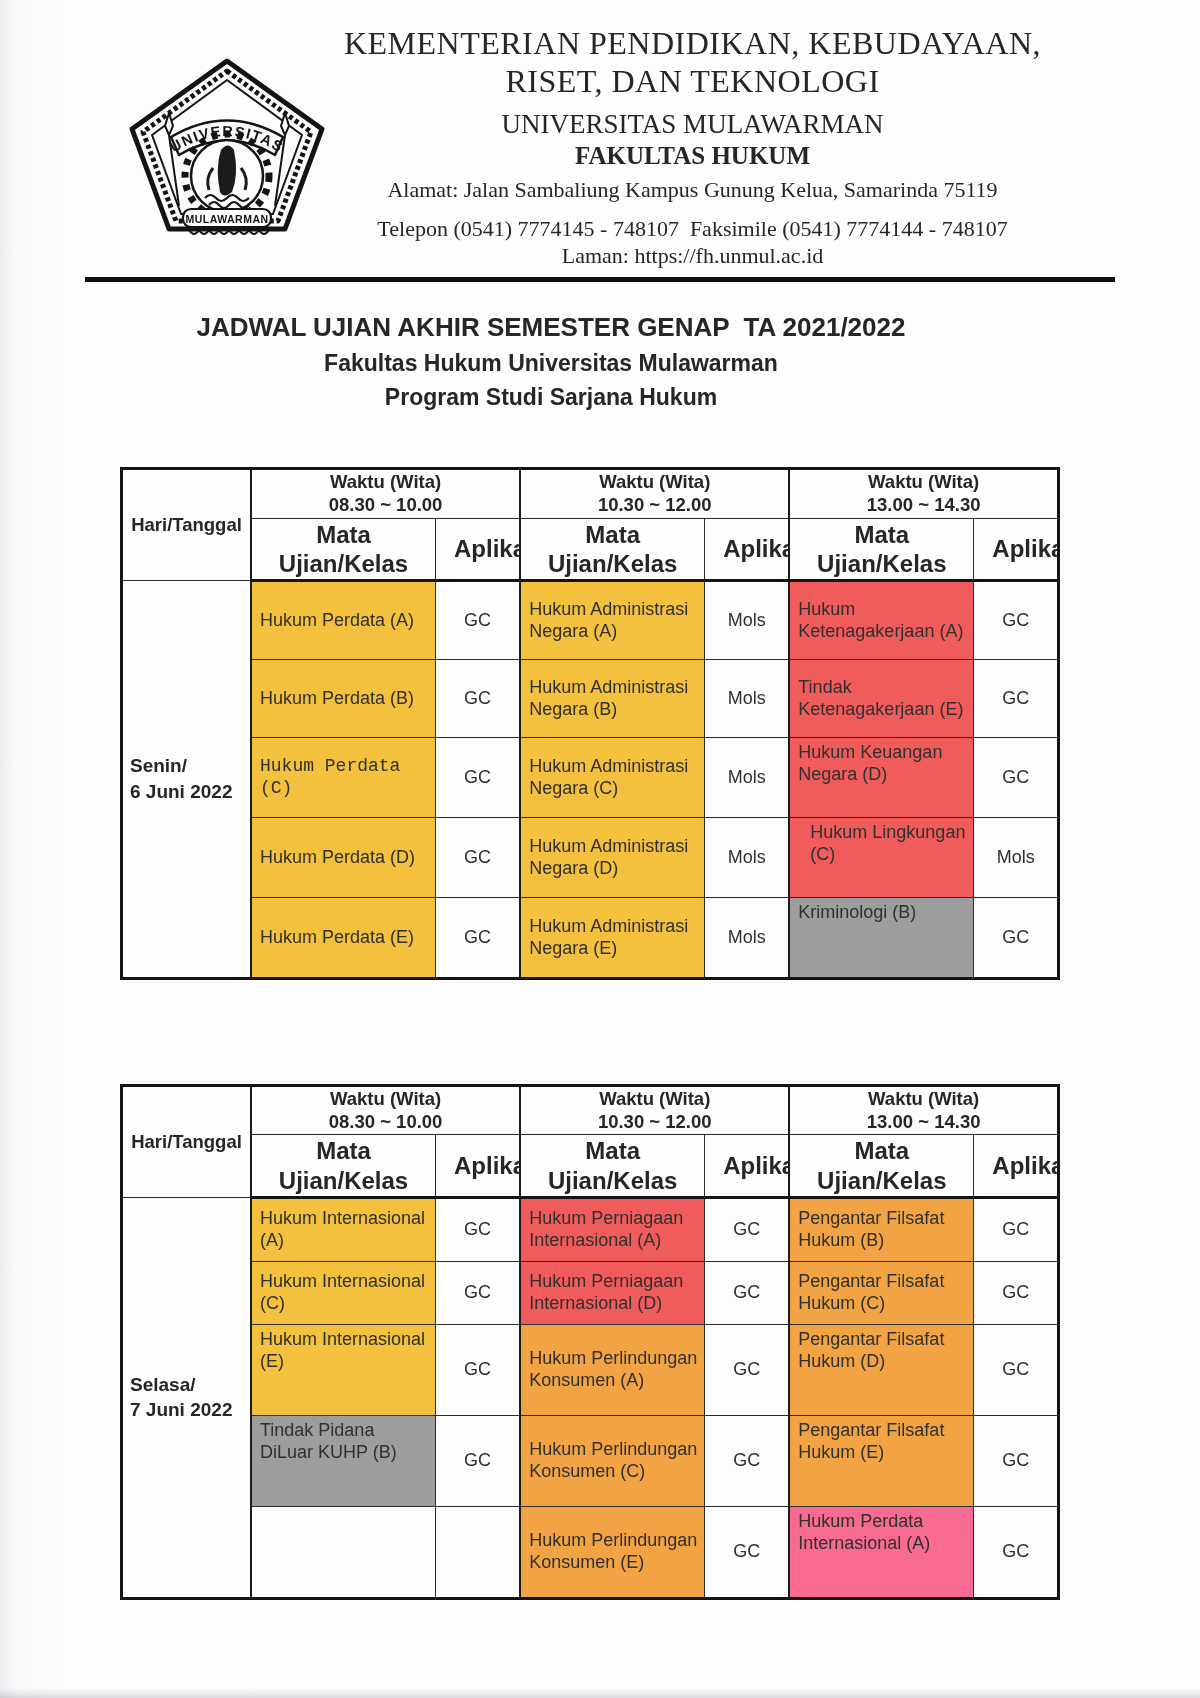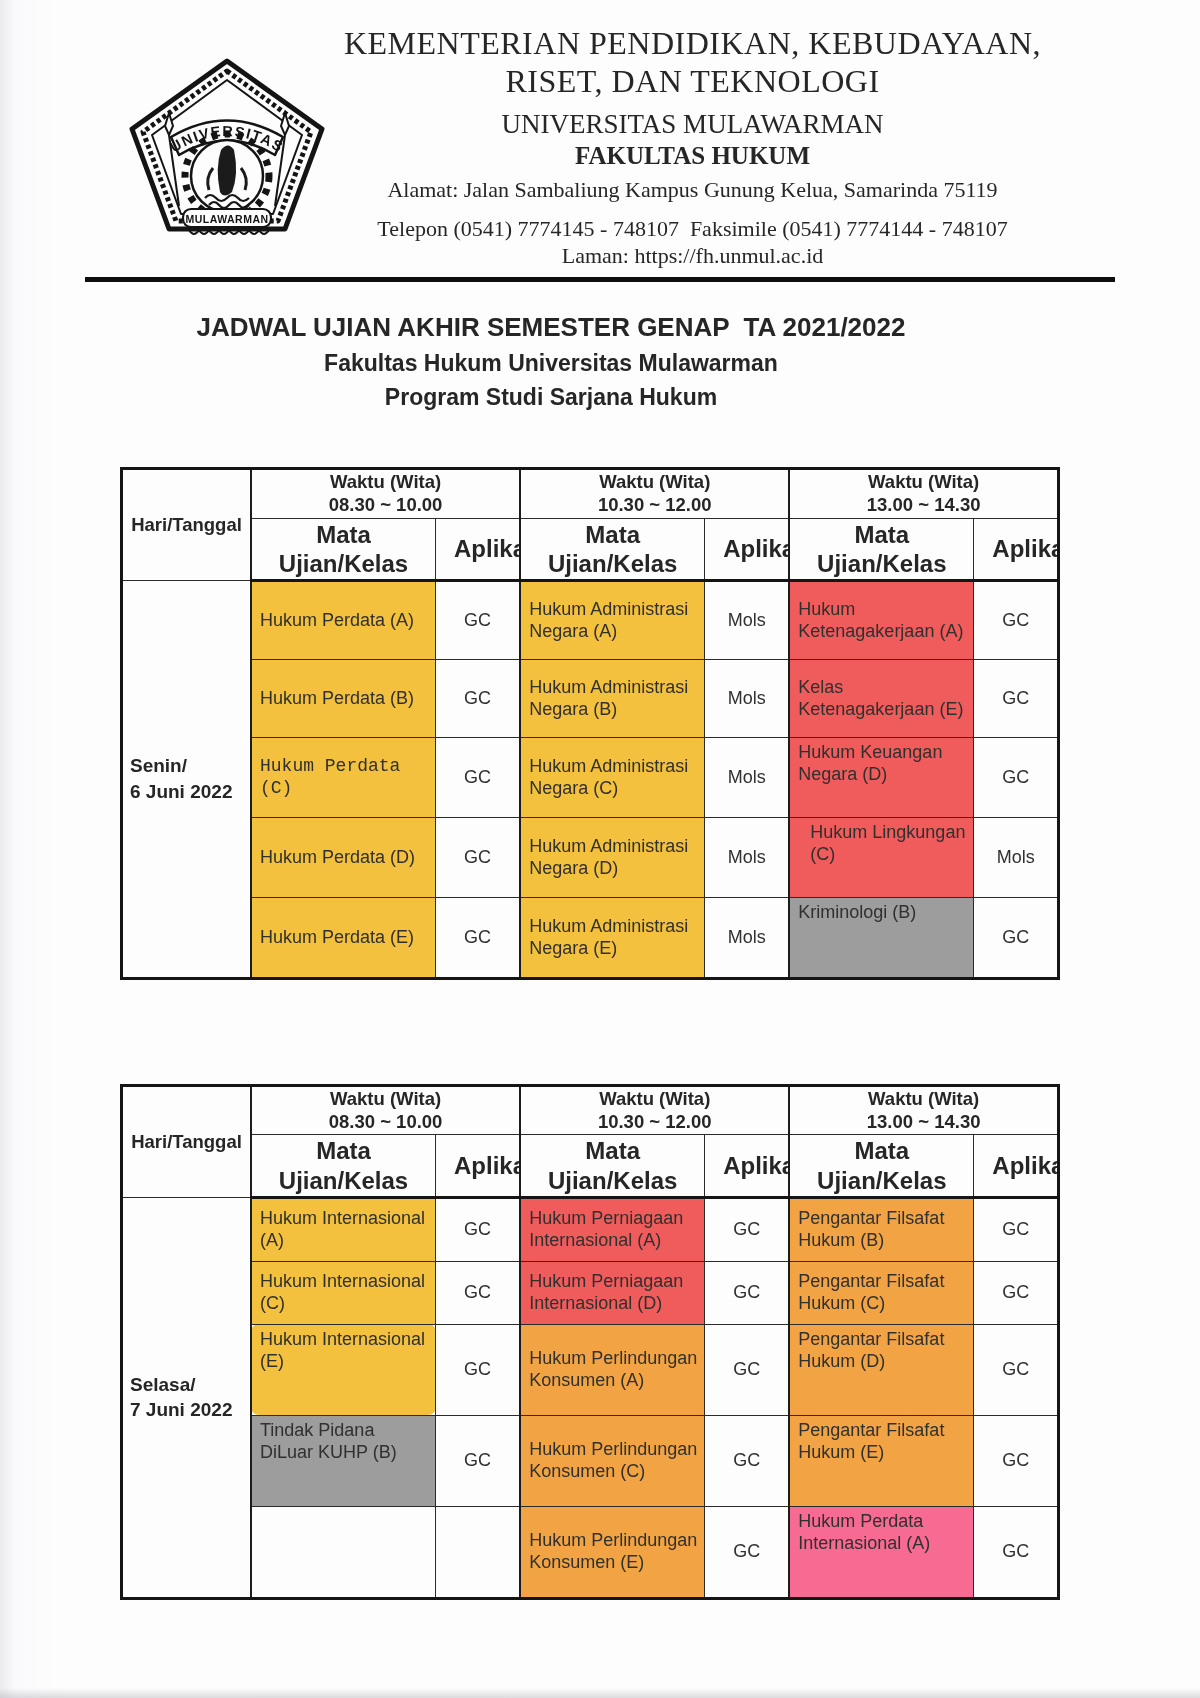--- a/index.html
+++ b/index.html
@@ -138,21 +138,21 @@
       <td class="mata group-sep" style="background-color: rgb(243, 193, 62);">Hukum Administrasi Negara (A)</td>
       <td class="apl">Mols</td>
       <td class="mata group-sep" style="background-color: rgb(240, 92, 91);">Hukum Ketenagakerjaan (A)</td>
       <td class="apl">GC</td>
     </tr>
     <tr class="rh73">
       <td class="mata group-sep" style="background-color: rgb(243, 193, 62);">Hukum Perdata (B)</td>
       <td class="apl">GC</td>
       <td class="mata group-sep" style="background-color: rgb(243, 193, 62);">Hukum Administrasi Negara (B)</td>
       <td class="apl">Mols</td>
-      <td class="mata group-sep" style="background-color: rgb(240, 92, 91);">Kelas Ketenagakerjaan (E)</td>
+      <td class="mata group-sep" style="background-color: rgb(240, 92, 91);">Tindak Ketenagakerjaan (E)</td>
       <td class="apl">GC</td>
     </tr>
     <tr class="rh73">
       <td class="mata group-sep" style="background-color: rgb(243, 193, 62); font-family: Liberation Mono, monospace;">Hukum Perdata (C)</td>
       <td class="apl">GC</td>
       <td class="mata group-sep" style="background-color: rgb(243, 193, 62);">Hukum Administrasi Negara (C)</td>
       <td class="apl">Mols</td>
       <td class="mata group-sep top" style="background-color: rgb(240, 92, 91);">Hukum Keuangan Negara (D)</td>
       <td class="apl">GC</td>
     </tr>
@@ -222,21 +222,21 @@
     </tr>
     <tr class="rh58">
       <td class="mata group-sep" style="background-color: rgb(243, 193, 62); margin-top: 16px;">Hukum Internasional (C)</td>
       <td class="apl">GC</td>
       <td class="mata group-sep" style="background-color: rgb(240, 92, 91);">Hukum Perniagaan Internasional (D)</td>
       <td class="apl">GC</td>
       <td class="mata group-sep" style="background-color: rgb(242, 164, 68);">Pengantar Filsafat Hukum (C)</td>
       <td class="apl">GC</td>
     </tr>
     <tr class="rh84">
-      <td class="mata group-sep top" style="background-color: rgb(243, 193, 62); border-radius: 8px;">Hukum Internasional (E)</td>
+      <td class="mata group-sep top" style="background-color: rgb(243, 193, 62);">Hukum Internasional (E)</td>
       <td class="apl">GC</td>
       <td class="mata group-sep" style="background-color: rgb(242, 164, 68);">Hukum Perlindungan Konsumen (A)</td>
       <td class="apl">GC</td>
       <td class="mata group-sep top" style="background-color: rgb(242, 164, 68);">Pengantar Filsafat Hukum (D)</td>
       <td class="apl">GC</td>
     </tr>
     <tr class="rh84">
       <td class="mata group-sep top" style="background-color: rgb(157, 157, 157);">Tindak Pidana DiLuar KUHP (B)</td>
       <td class="apl">GC</td>
       <td class="mata group-sep" style="background-color: rgb(242, 164, 68);">Hukum Perlindungan Konsumen (C)</td>

